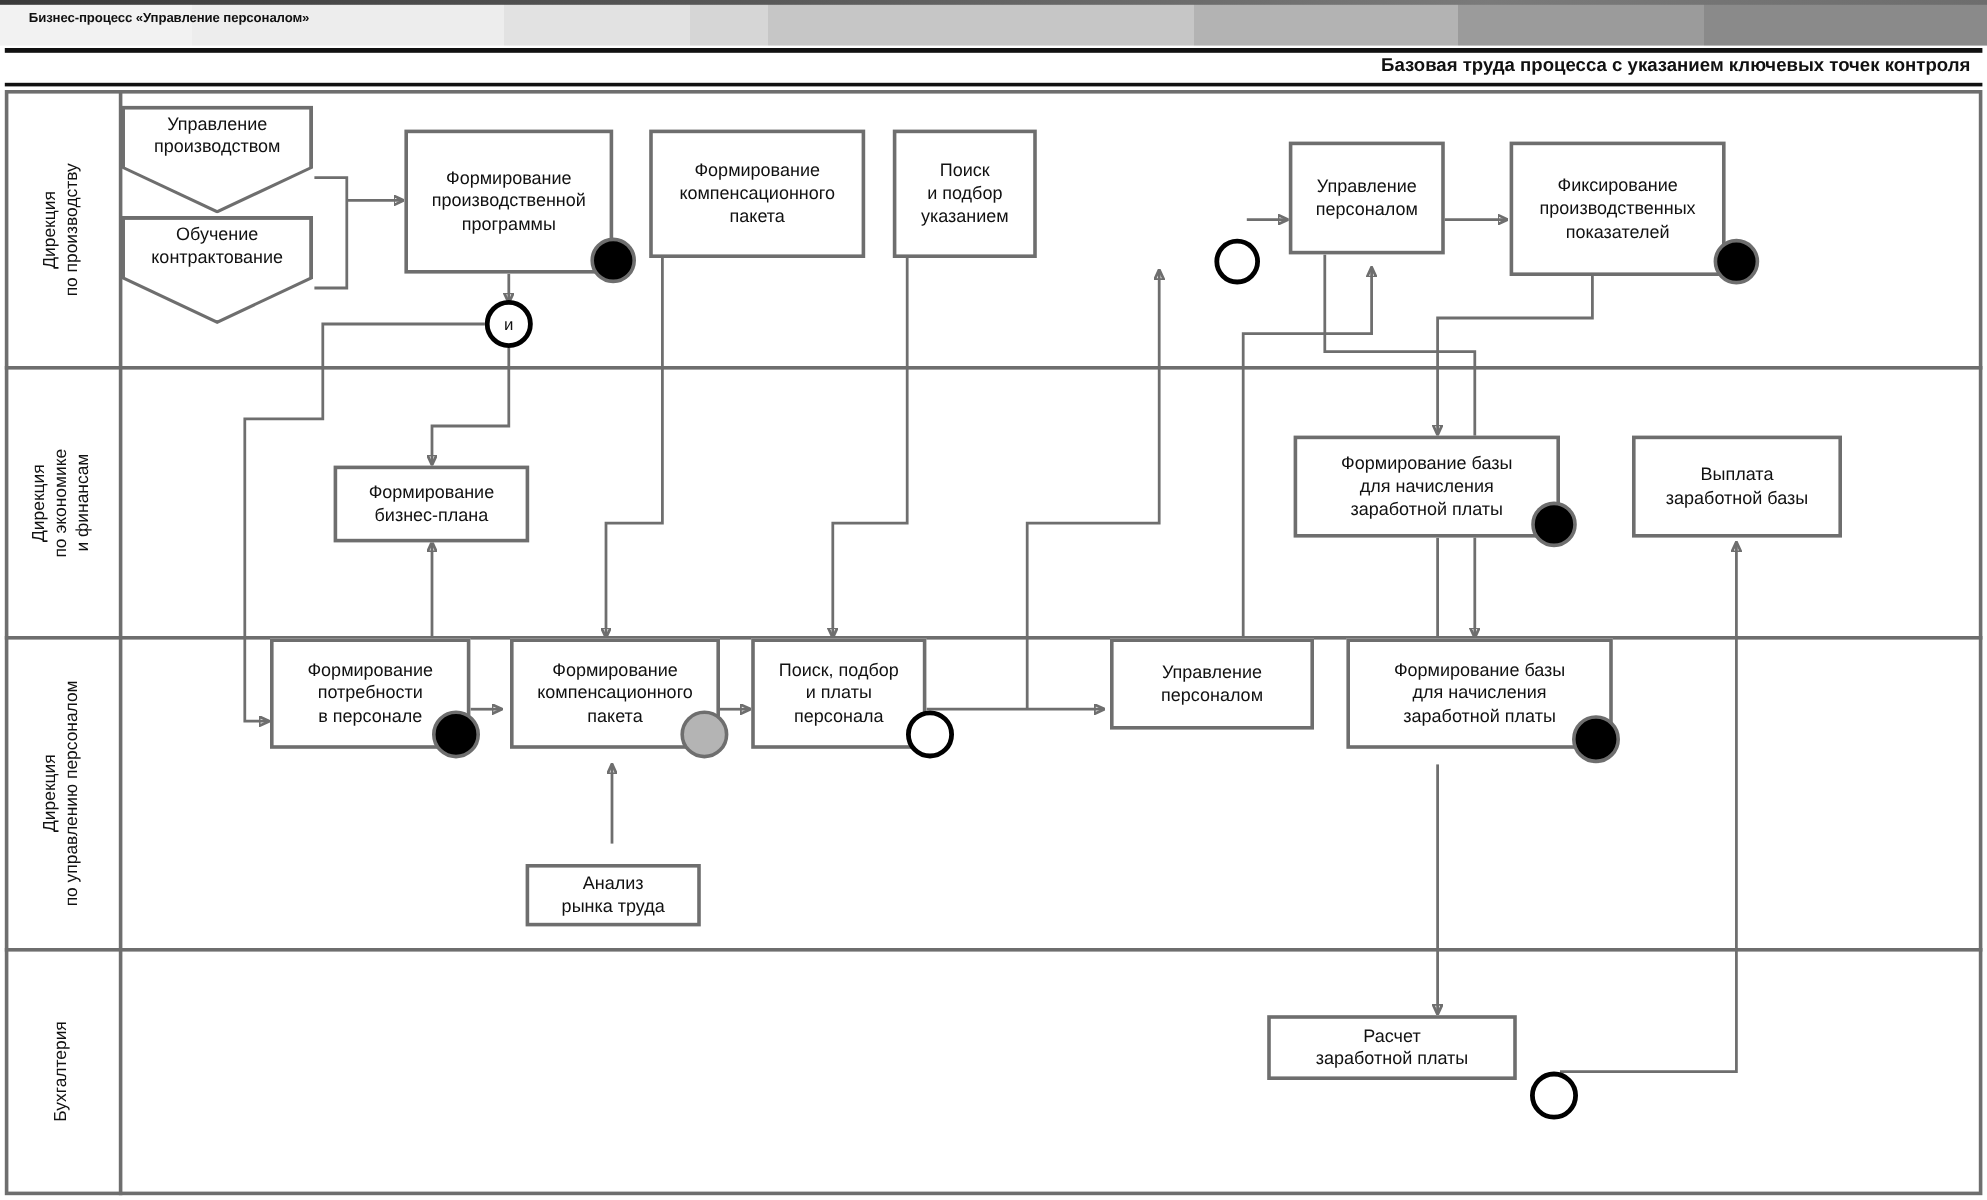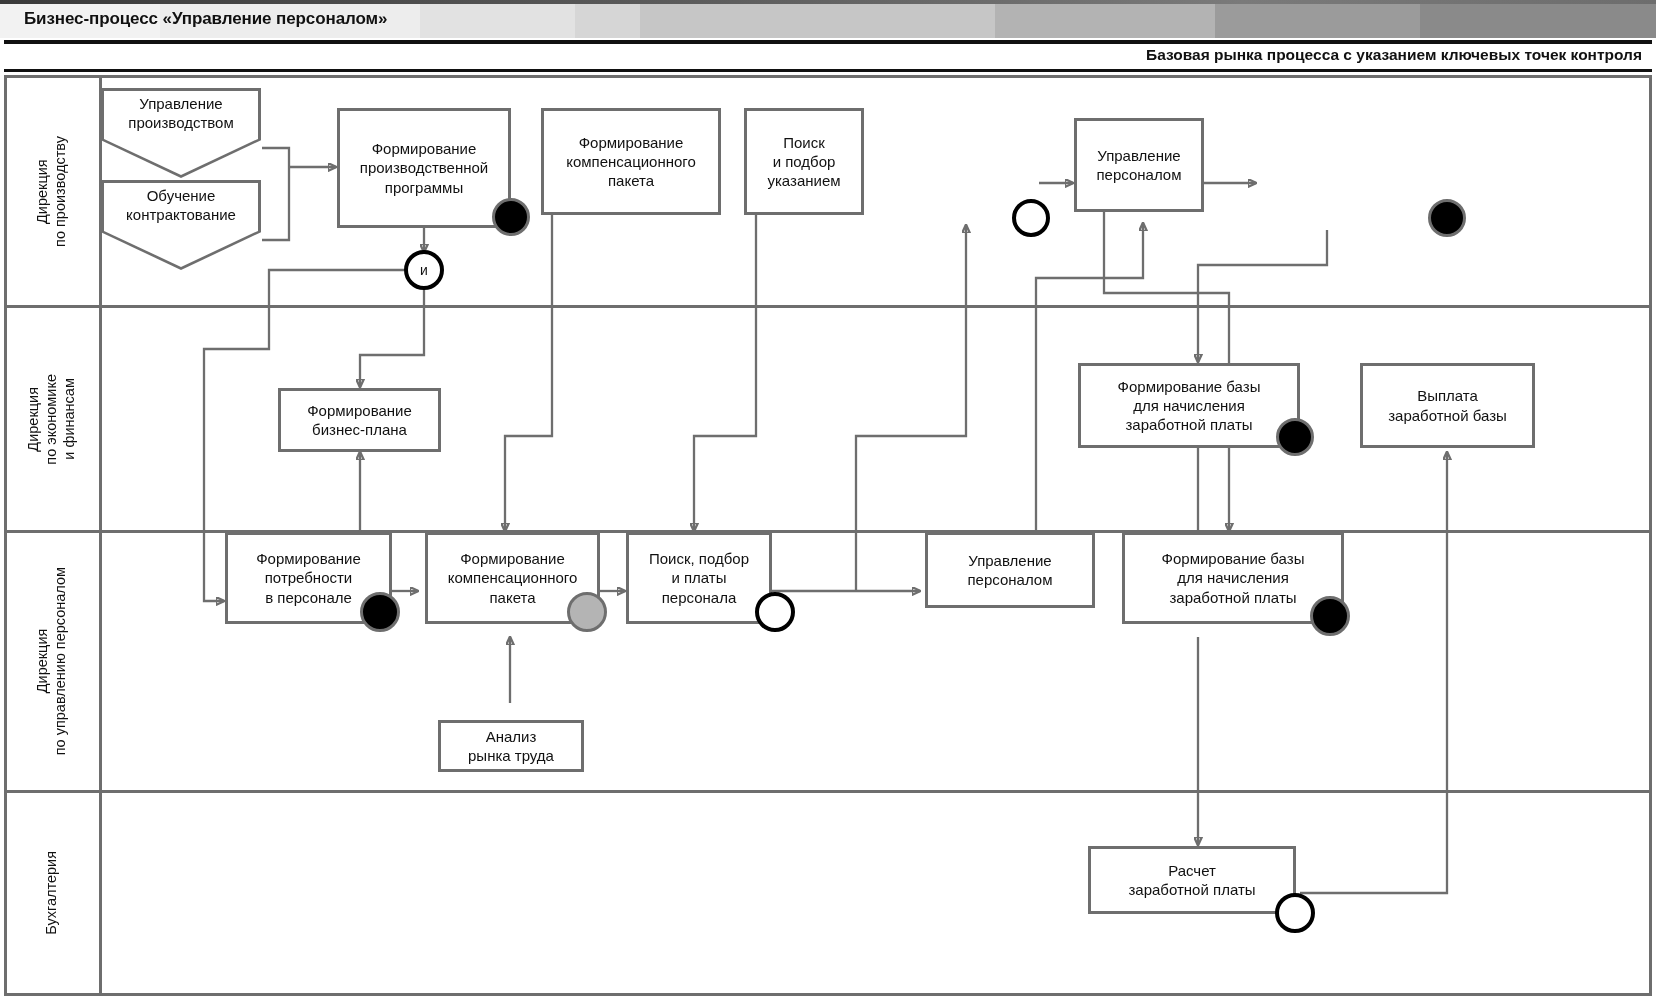--- a/index.html
+++ b/index.html
@@ -12,21 +12,21 @@
       #f2f2f2 0px,#f2f2f2 160px,
       #ededed 160px,#ededed 420px,
       #e2e2e2 420px,#e2e2e2 575px,
       #d6d6d6 575px,#d6d6d6 640px,
       #c6c6c6 640px,#c6c6c6 995px,
       #b3b3b3 995px,#b3b3b3 1215px,
       #9b9b9b 1215px,#9b9b9b 1420px,
       #8a8a8a 1420px,#8a8a8a 1656px);}
   .hdr-rule{position:absolute;left:0;top:0;width:1656px;height:4px;
     background:linear-gradient(to right,#3a3a3a,#5a5a5a 40%,#7a7a7a 75%,#6d6d6d);}
-  .hdr-title{position:absolute;left:24px;top:9px;font-size:17px;font-weight:bold;color:#111;letter-spacing:-.1px;}
+  .hdr-title{position:absolute;left:24px;top:9px;font-size:11px;font-weight:bold;color:#111;letter-spacing:-.1px;}
 
   .sub-bar{position:absolute;left:4px;top:40px;width:1648px;height:32px;background:#fff;
     border-top:4px solid #111;border-bottom:3px solid #111;box-sizing:border-box;}
   .sub-title{position:absolute;right:14px;top:46px;font-size:15.5px;font-weight:bold;color:#111;}
 
   
   .frame{position:absolute;left:4px;top:75px;width:1648px;height:921px;
     border:3px solid #6e6e6e;box-sizing:border-box;background:#fff;}
   .lane-sep{position:absolute;left:4px;height:3px;background:#6e6e6e;width:1648px;}
   .lane-col{position:absolute;left:99px;top:75px;width:3px;height:921px;background:#6e6e6e;}
@@ -61,21 +61,21 @@
 </head>
 <body>
 
 <div id="root">
 
   <div class="hdr-band"></div>
   <div class="hdr-rule"></div>
   <div class="hdr-title">Бизнес-процесс «Управление персоналом»</div>
 
   <div class="sub-bar"></div>
-  <div class="sub-title">Базовая рынка процесса с указанием ключевых точек контроля</div>
+  <div class="sub-title">Базовая труда процесса с указанием ключевых точек контроля</div>
 
   <div class="frame"></div>
   <div class="lane-col"></div>
   <div class="lane-sep" style="top:305px"></div>
   <div class="lane-sep" style="top:530px"></div>
   <div class="lane-sep" style="top:790px"></div>
 
   <div class="lane-label" style="top:78px;height:227px">
       <span>Дирекция
 по производству</span>
@@ -167,20 +167,23 @@
 
   <div class="node" style="left:744px;top:108px;width:120px;height:107px">Поиск
 и подбор
 указанием</div>
 
   <div class="mark white" style="left:1012px;top:199px;width:38px;height:38px"></div>
 
   <div class="node" style="left:1074px;top:118px;width:130px;height:94px">Управление
 персоналом</div>
 
+  <div class="node" style="left:1258px;top:118px;width:180px;height:112px">Фиксирование
+производственных
+показателей</div>
   <div class="mark black" style="left:1428px;top:199px;width:38px;height:38px"></div>
 
   <div class="gw" style="left:404px;top:250px">
       <span>и</span>
     </div>
 
   <div class="node" style="left:278px;top:388px;width:163px;height:64px">Формирование
 бизнес-плана</div>
 
   <div class="node" style="left:1078px;top:363px;width:222px;height:85px">Формирование базы
@@ -210,17 +213,17 @@
 персоналом</div>
 
   <div class="node" style="left:1122px;top:532px;width:222px;height:92px">Формирование базы
 для начисления
 заработной платы</div>
   <div class="mark black" style="left:1310px;top:596px;width:40px;height:40px"></div>
 
   <div class="node" style="left:438px;top:720px;width:146px;height:52px">Анализ
 рынка труда</div>
 
-  <div class="node" style="left:1088px;top:846px;width:208px;height:68px">Расчет
+  <div class="node" style="left:1056px;top:846px;width:208px;height:54px">Расчет
 заработной платы</div>
   <div class="mark white" style="left:1275px;top:893px;width:40px;height:40px"></div>
 
 </div>
 
 </body></html>

